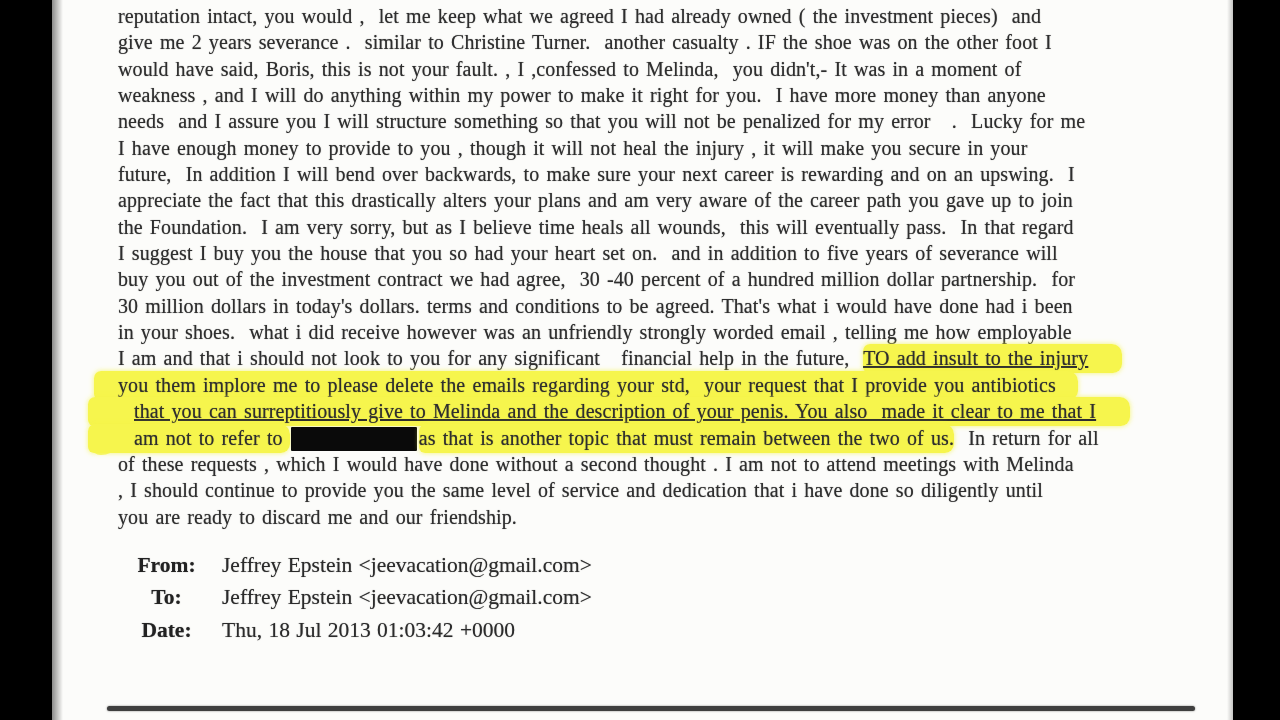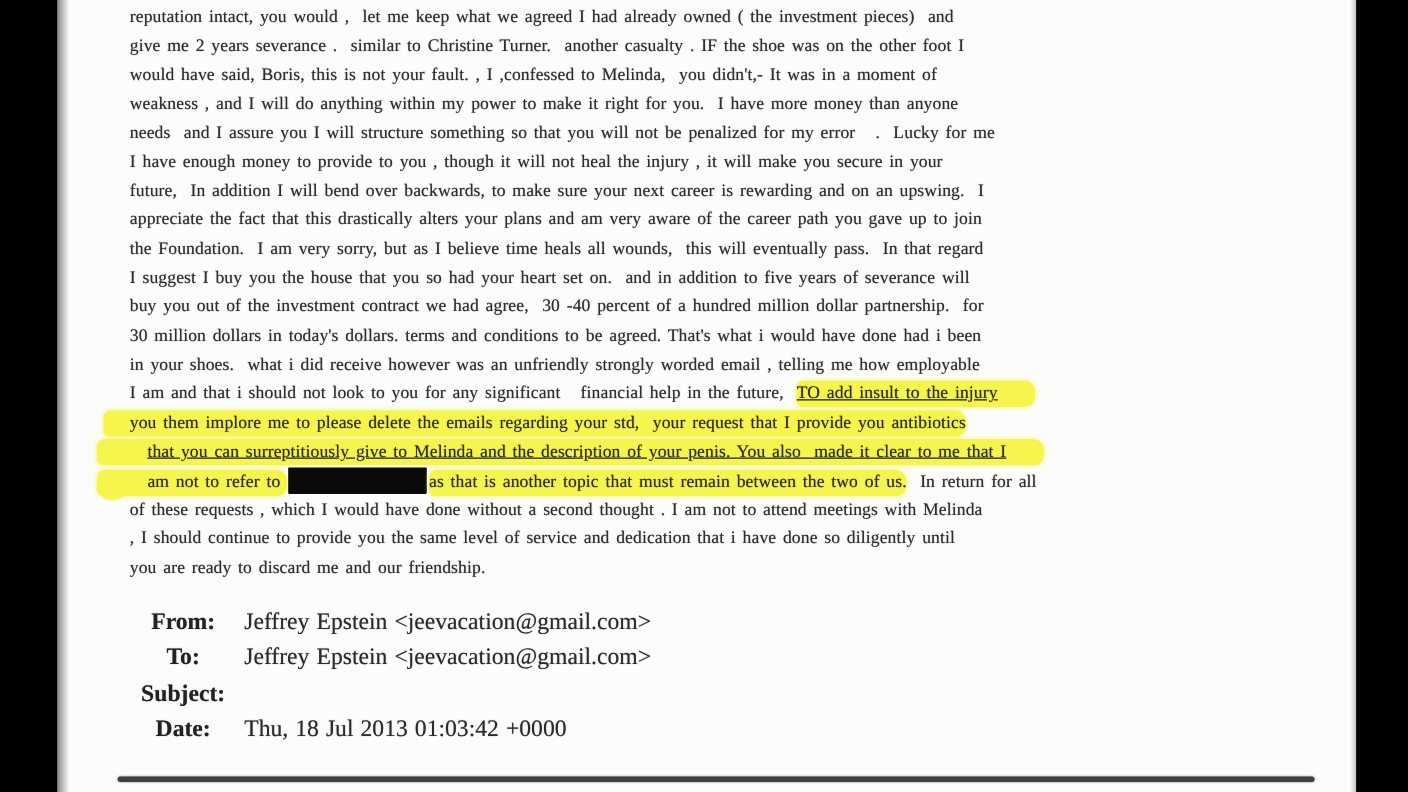--- a/index.html
+++ b/index.html
@@ -22,33 +22,33 @@
   .paper::after{
     content:"";position:absolute;right:0;top:0;bottom:0;width:6px;
     background:linear-gradient(to left, rgba(0,0,0,0.22), rgba(0,0,0,0));
     z-index:4;pointer-events:none;
   }
   .body-text{
     position:absolute;left:66px;top:3px;z-index:2;
   }
   .line{
     height:26.35px;line-height:26.35px;white-space:pre;
-    font-size:16px;color:#2e2e2e;letter-spacing:0.1px;word-spacing:2px;
+    font-size:20px;color:#2e2e2e;letter-spacing:0.1px;word-spacing:2px;
     text-shadow:0 0 1px rgba(40,40,40,0.6);
   }
   .hl{
     background:#f6f54d;
     padding-top:3px;padding-bottom:4px;
     border-radius:7px 10px 9px 6px;
     box-shadow:0 0 5px rgba(244,244,70,0.75);
   }
   .hl-right-ext{padding-right:34px;margin-right:-34px;text-decoration:underline;}
   .hl-left-ext{padding-left:24px;margin-left:-24px;}
   .hl-left-ext2{padding-left:46px;margin-left:-30px;}
-  .hl-right-sm{padding-right:0;margin-right:-10px;}
+  .hl-right-sm{padding-right:22px;margin-right:-10px;}
   .redaction{
     display:inline-block;width:126px;height:24px;background:#0a0a0a;
     vertical-align:-6px;margin-left:1px;margin-right:2px;border-radius:1px;
   }
   .hl-tail{
     position:absolute;left:40px;top:442px;width:22px;height:13px;
     background:#f6f54d;opacity:.85;border-radius:40% 60% 60% 40%/50%;z-index:1;
   }
   .email-header{
     position:absolute;left:66px;top:549px;z-index:2;font-size:21.5px;color:#2b2b2b;
@@ -97,21 +97,18 @@
   </div>
 
   <div class="email-header">
     <div class="h-row">
       <span class="h-label">From:</span><span class="h-value">Jeffrey Epstein &lt;jeevacation@gmail.com&gt;</span>
     </div>
     <div class="h-row">
       <span class="h-label">To:</span><span class="h-value">Jeffrey Epstein &lt;jeevacation@gmail.com&gt;</span>
     </div>
     <div class="h-row">
-      <span class="h-label">Subject:</span><span class="h-value"></span>
-    </div>
-    <div class="h-row">
       <span class="h-label">Date:</span><span class="h-value">Thu, 18 Jul 2013 01:03:42 +0000</span>
     </div>
   </div>
 
   <div class="divider"></div>
 </div>
 
 </body></html>

